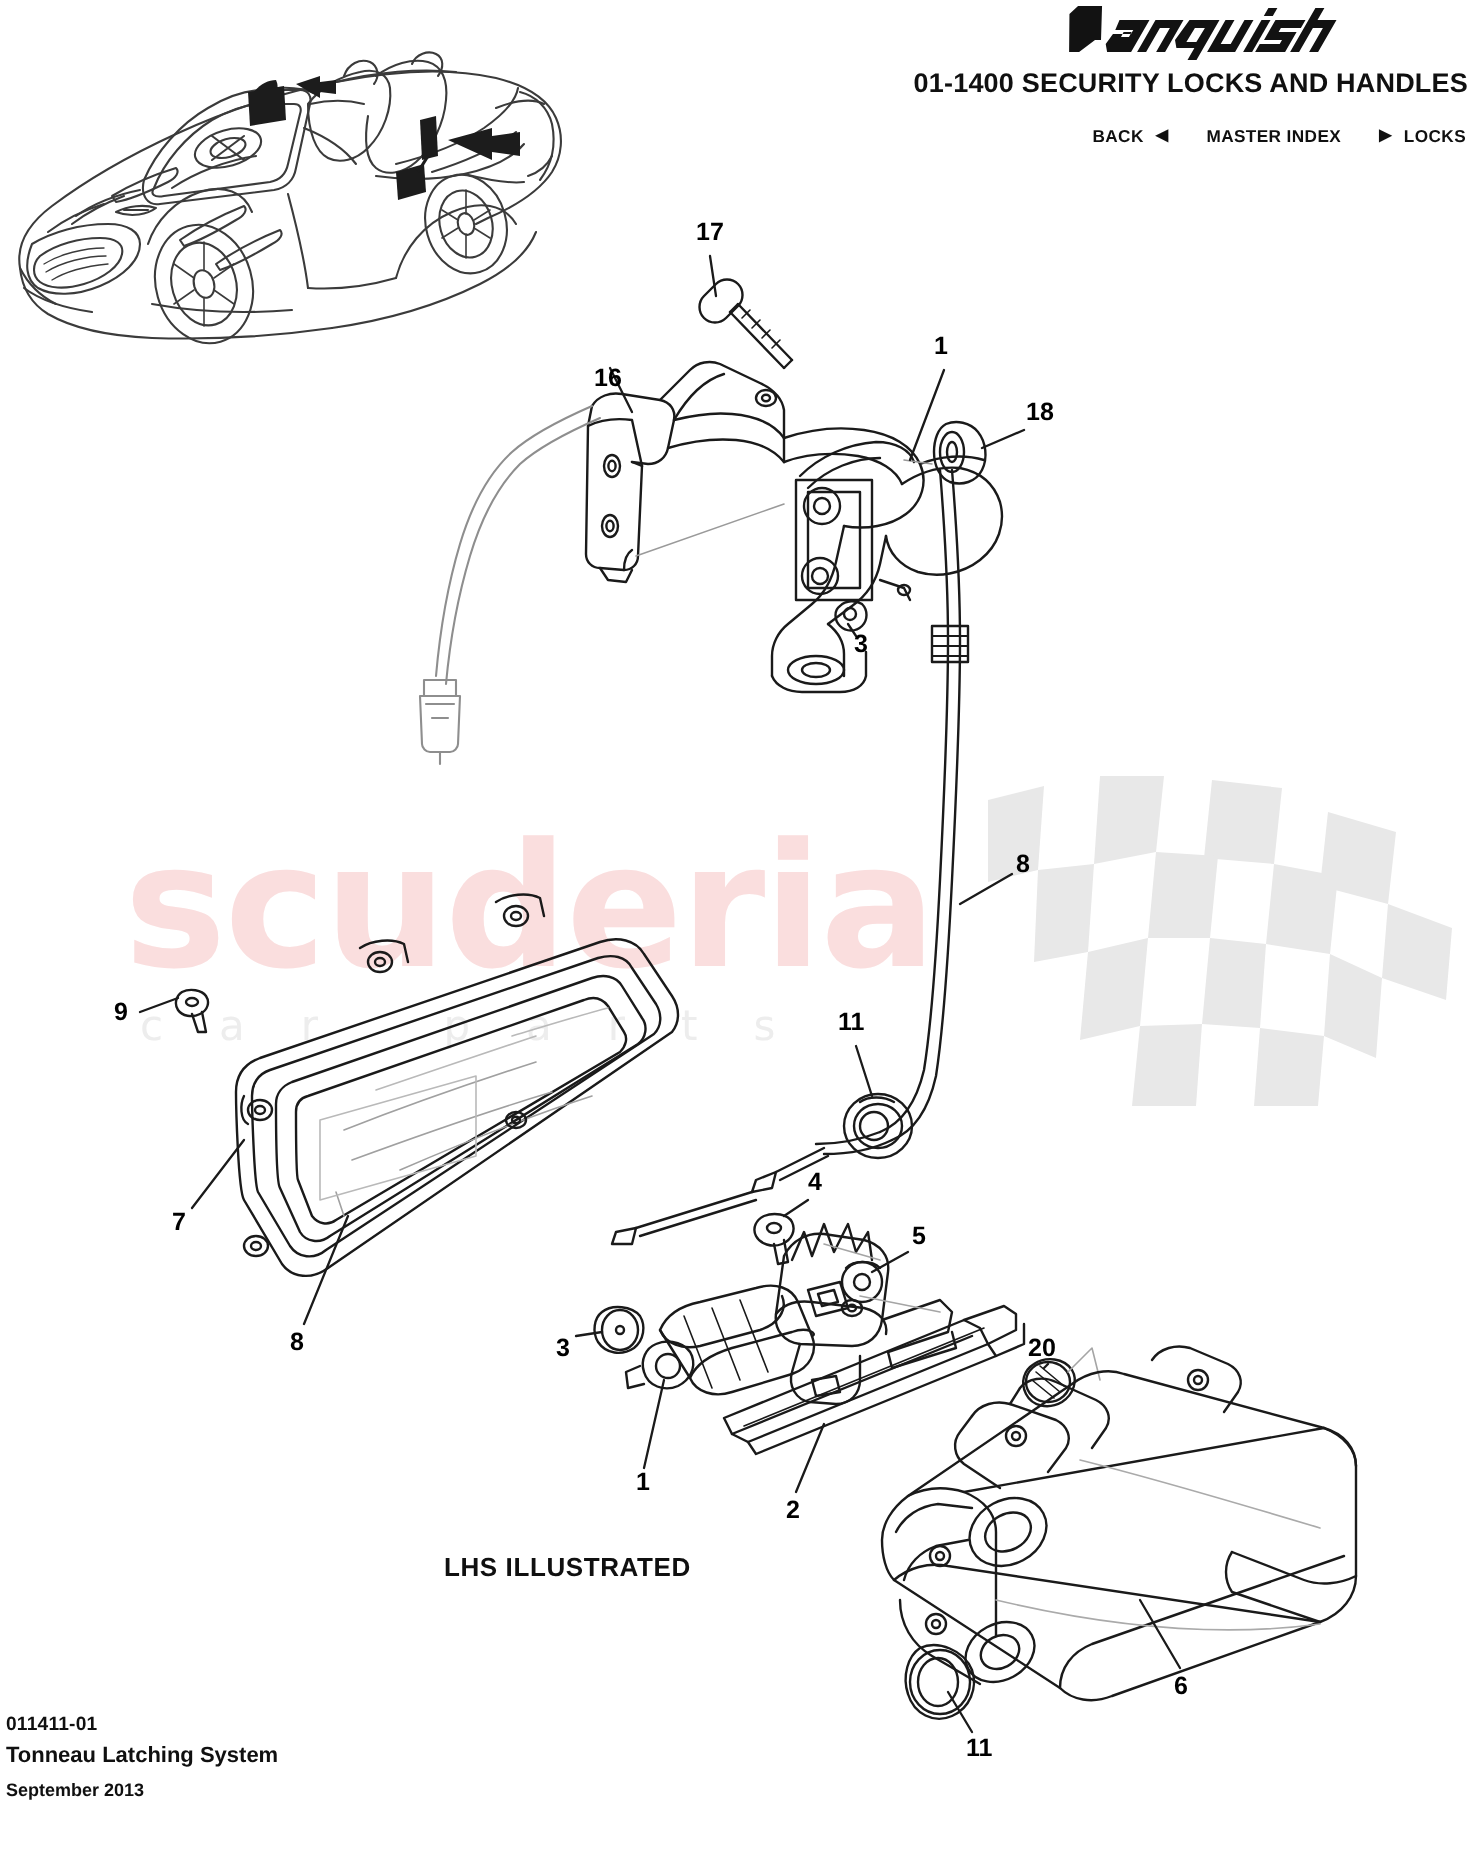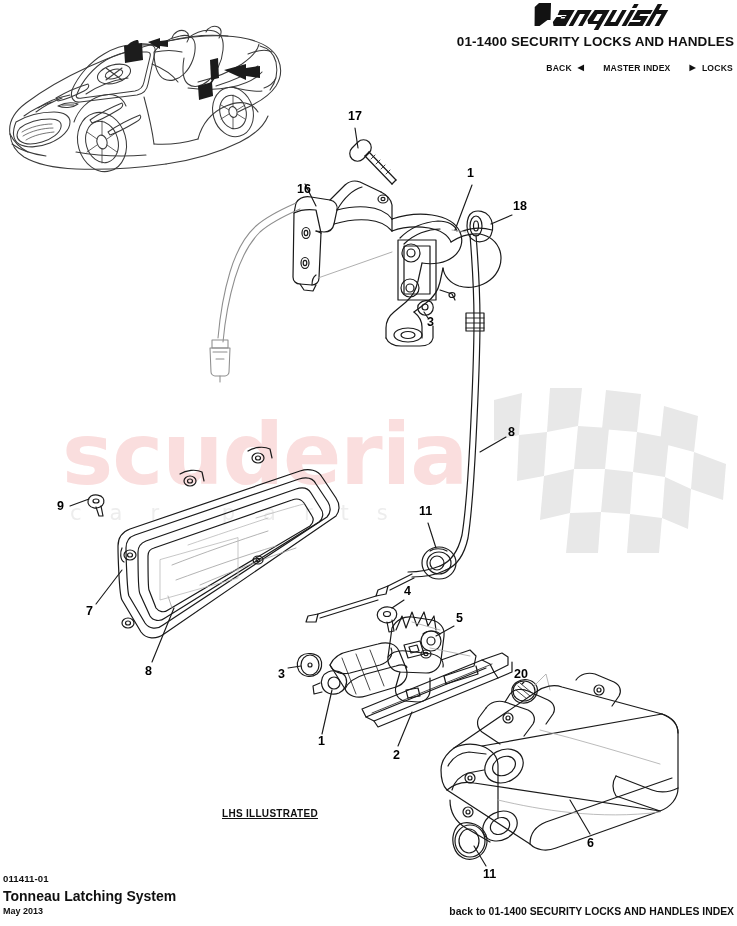--- a/index.html
+++ b/index.html
@@ -107,41 +107,40 @@
     font-size: 12.5px;
     font-weight: bold;
     color: #000000;
     z-index: 4;
     font-family: "Liberation Sans", sans-serif;
     line-height: 1;
   }
 
   #lhs-note {
     position: absolute;
-    left: 222px; top: 808px;
-    font-size: 10px;
+    left: 222px; top: 776px;
+    font-size: 13px;
     font-weight: bold;
     letter-spacing: 0.3px;
     color: #101010;
     z-index: 4;
-    text-decoration: underline;
   }
 
   
-  #footer { position:absolute; left:0; bottom:0; width:737px; height:60px; z-index: 5;}
+  #footer { position:absolute; left:0; bottom:16px; width:737px; height:60px; z-index: 5;}
   #footer-doc-number {
     position: absolute;
     left: 3px; top: 7px;
     font-size: 9.6px; font-weight: bold; color:#101010;
     letter-spacing: .1px;
   }
   #footer-doc-title {
     position: absolute;
     left: 3px; top: 22px;
-    font-size: 14px; font-weight: bold; color:#101010;
+    font-size: 11px; font-weight: bold; color:#101010;
   }
   #footer-date {
     position: absolute;
     left: 3px; top: 40px;
     font-size: 9px; font-weight: bold; color:#101010;
   }
   #footer-index-link {
     position: absolute;
     right: 3px; top: 40px;
     font-size: 10.4px; font-weight: bold; color:#101010;
@@ -734,17 +733,16 @@
     <span class="callout" style="left:297px;top:183px">16</span>
     <span class="callout" style="left:348px;top:110px">17</span>
     <span class="callout" style="left:513px;top:200px">18</span>
   </div>
 
   <div id="lhs-note">LHS ILLUSTRATED</div>
 
   <div id="footer">
     <div id="footer-doc-number">011411-01</div>
     <div id="footer-doc-title">Tonneau Latching System</div>
-    <div id="footer-date">May 2013</div>
-    <div id="footer-index-link">back to 01-1400 SECURITY LOCKS AND HANDLES INDEX</div>
+    <div id="footer-date">September 2013</div>
   </div>
 
 </div>
 
 </body></html>

